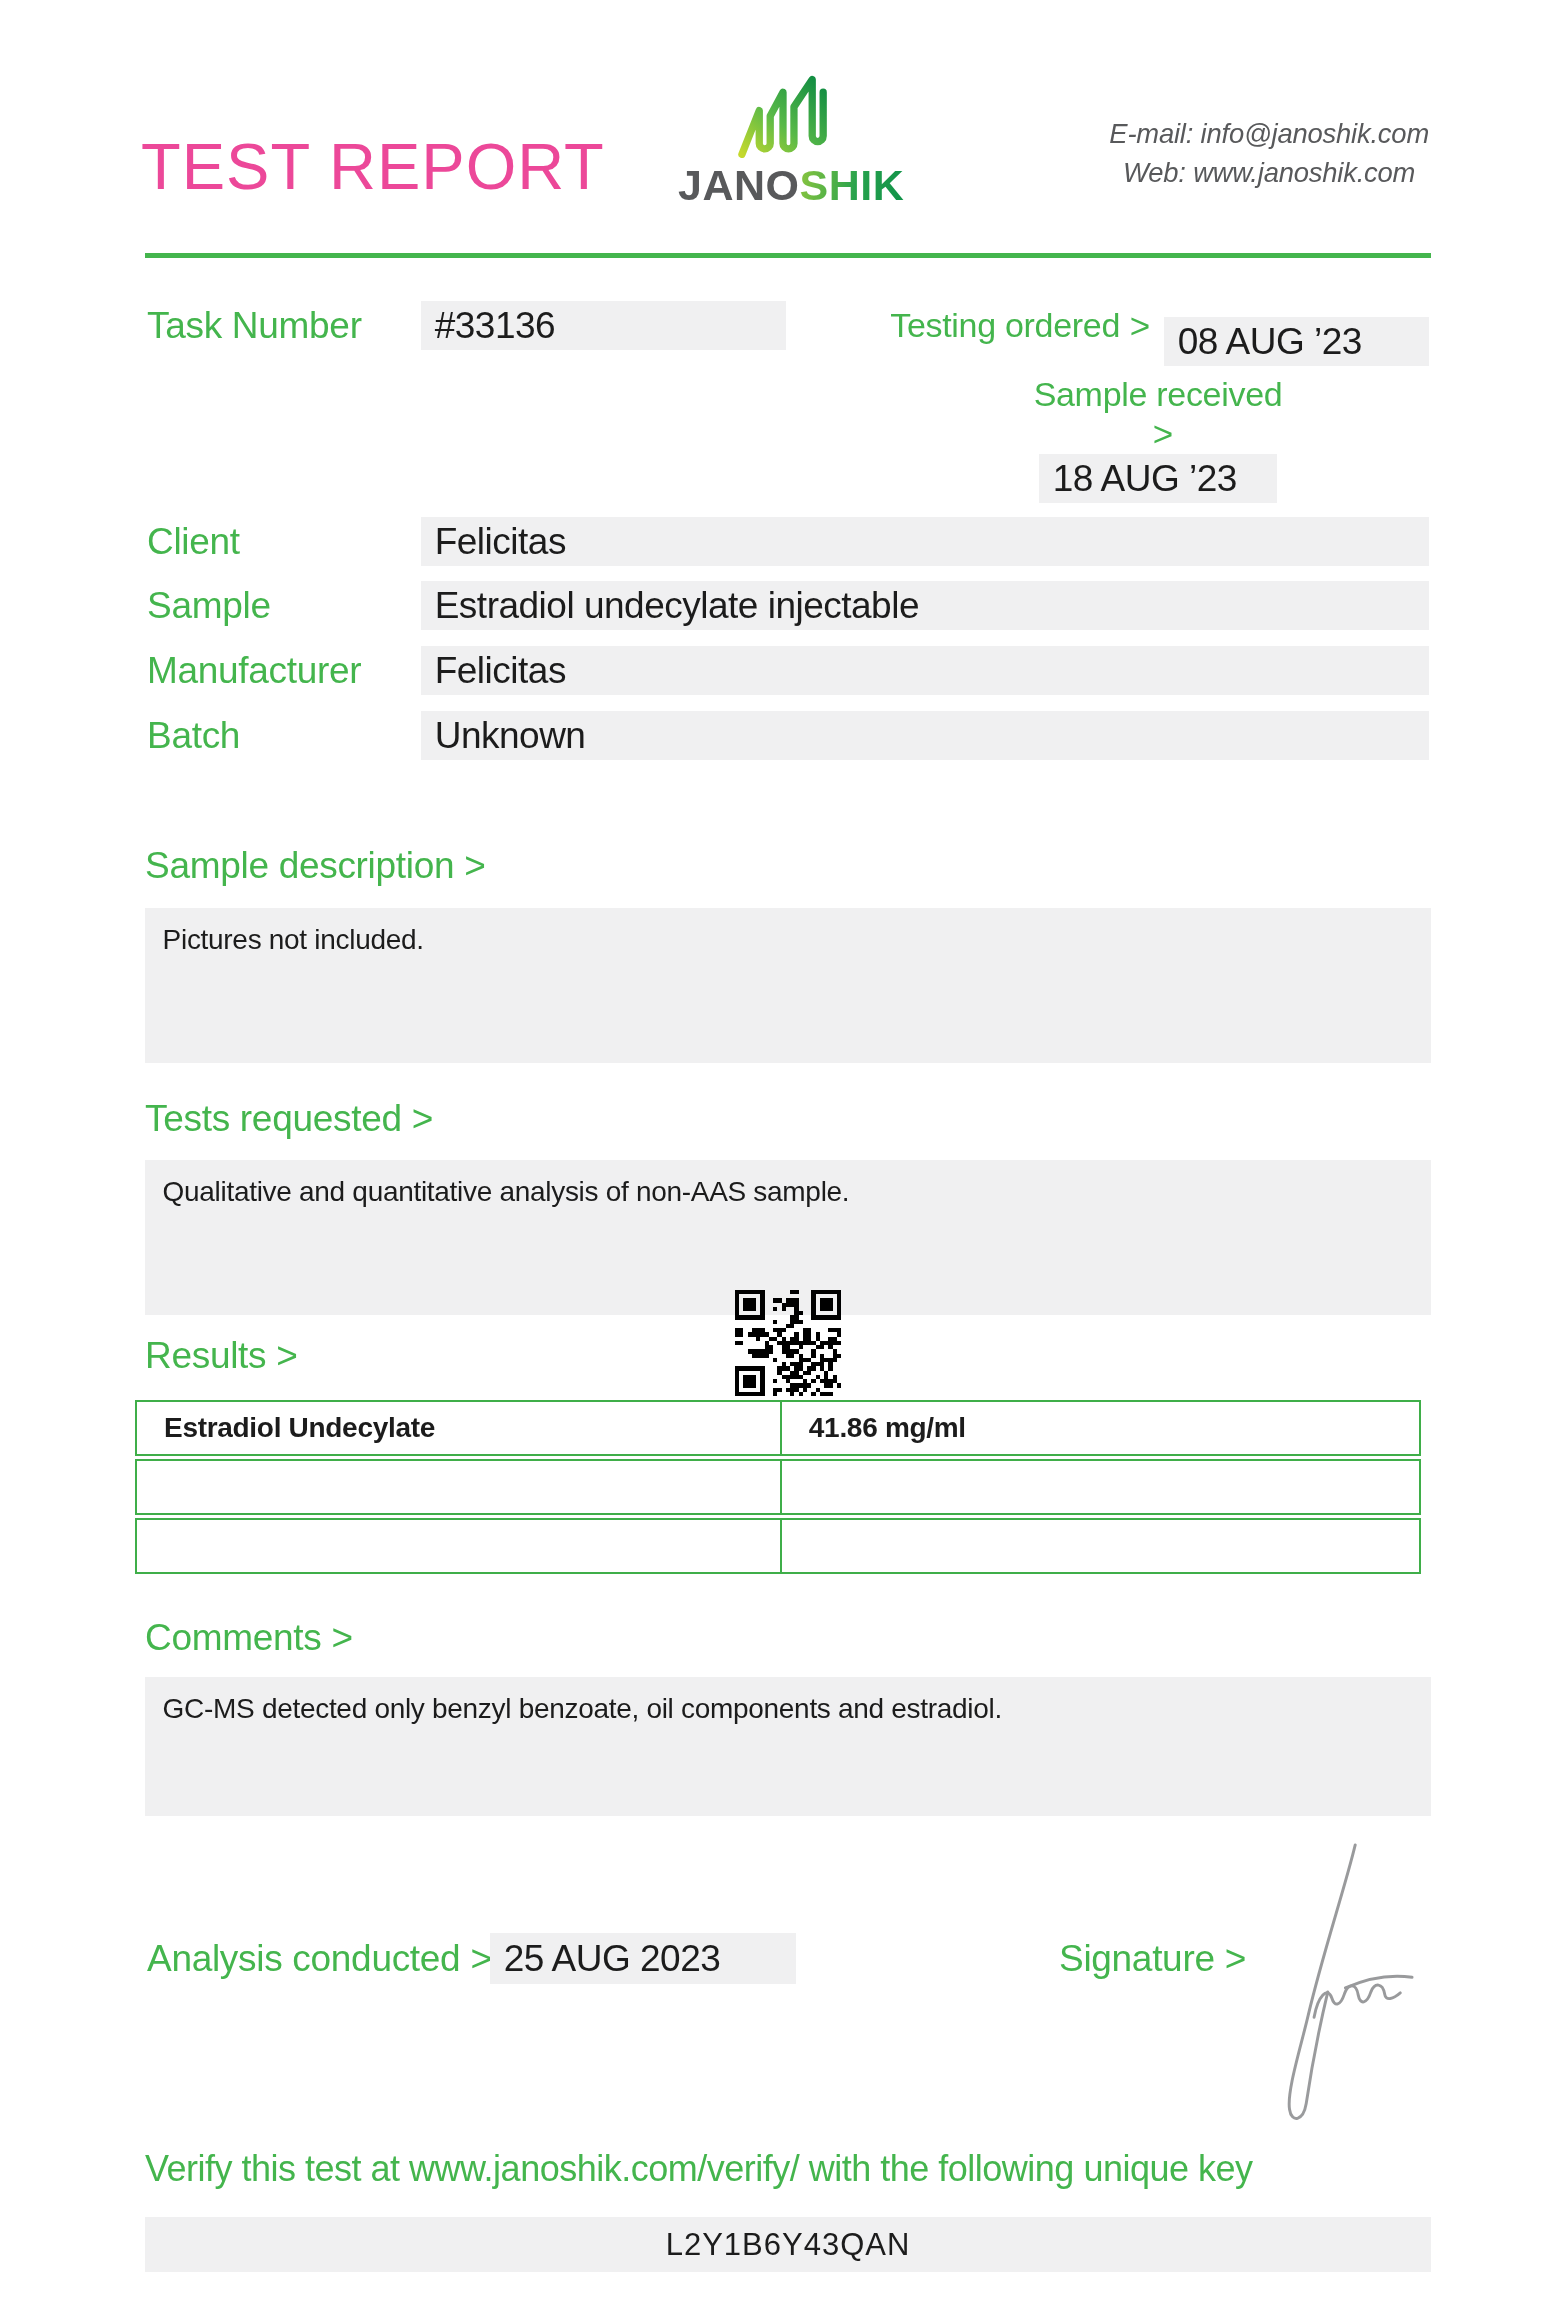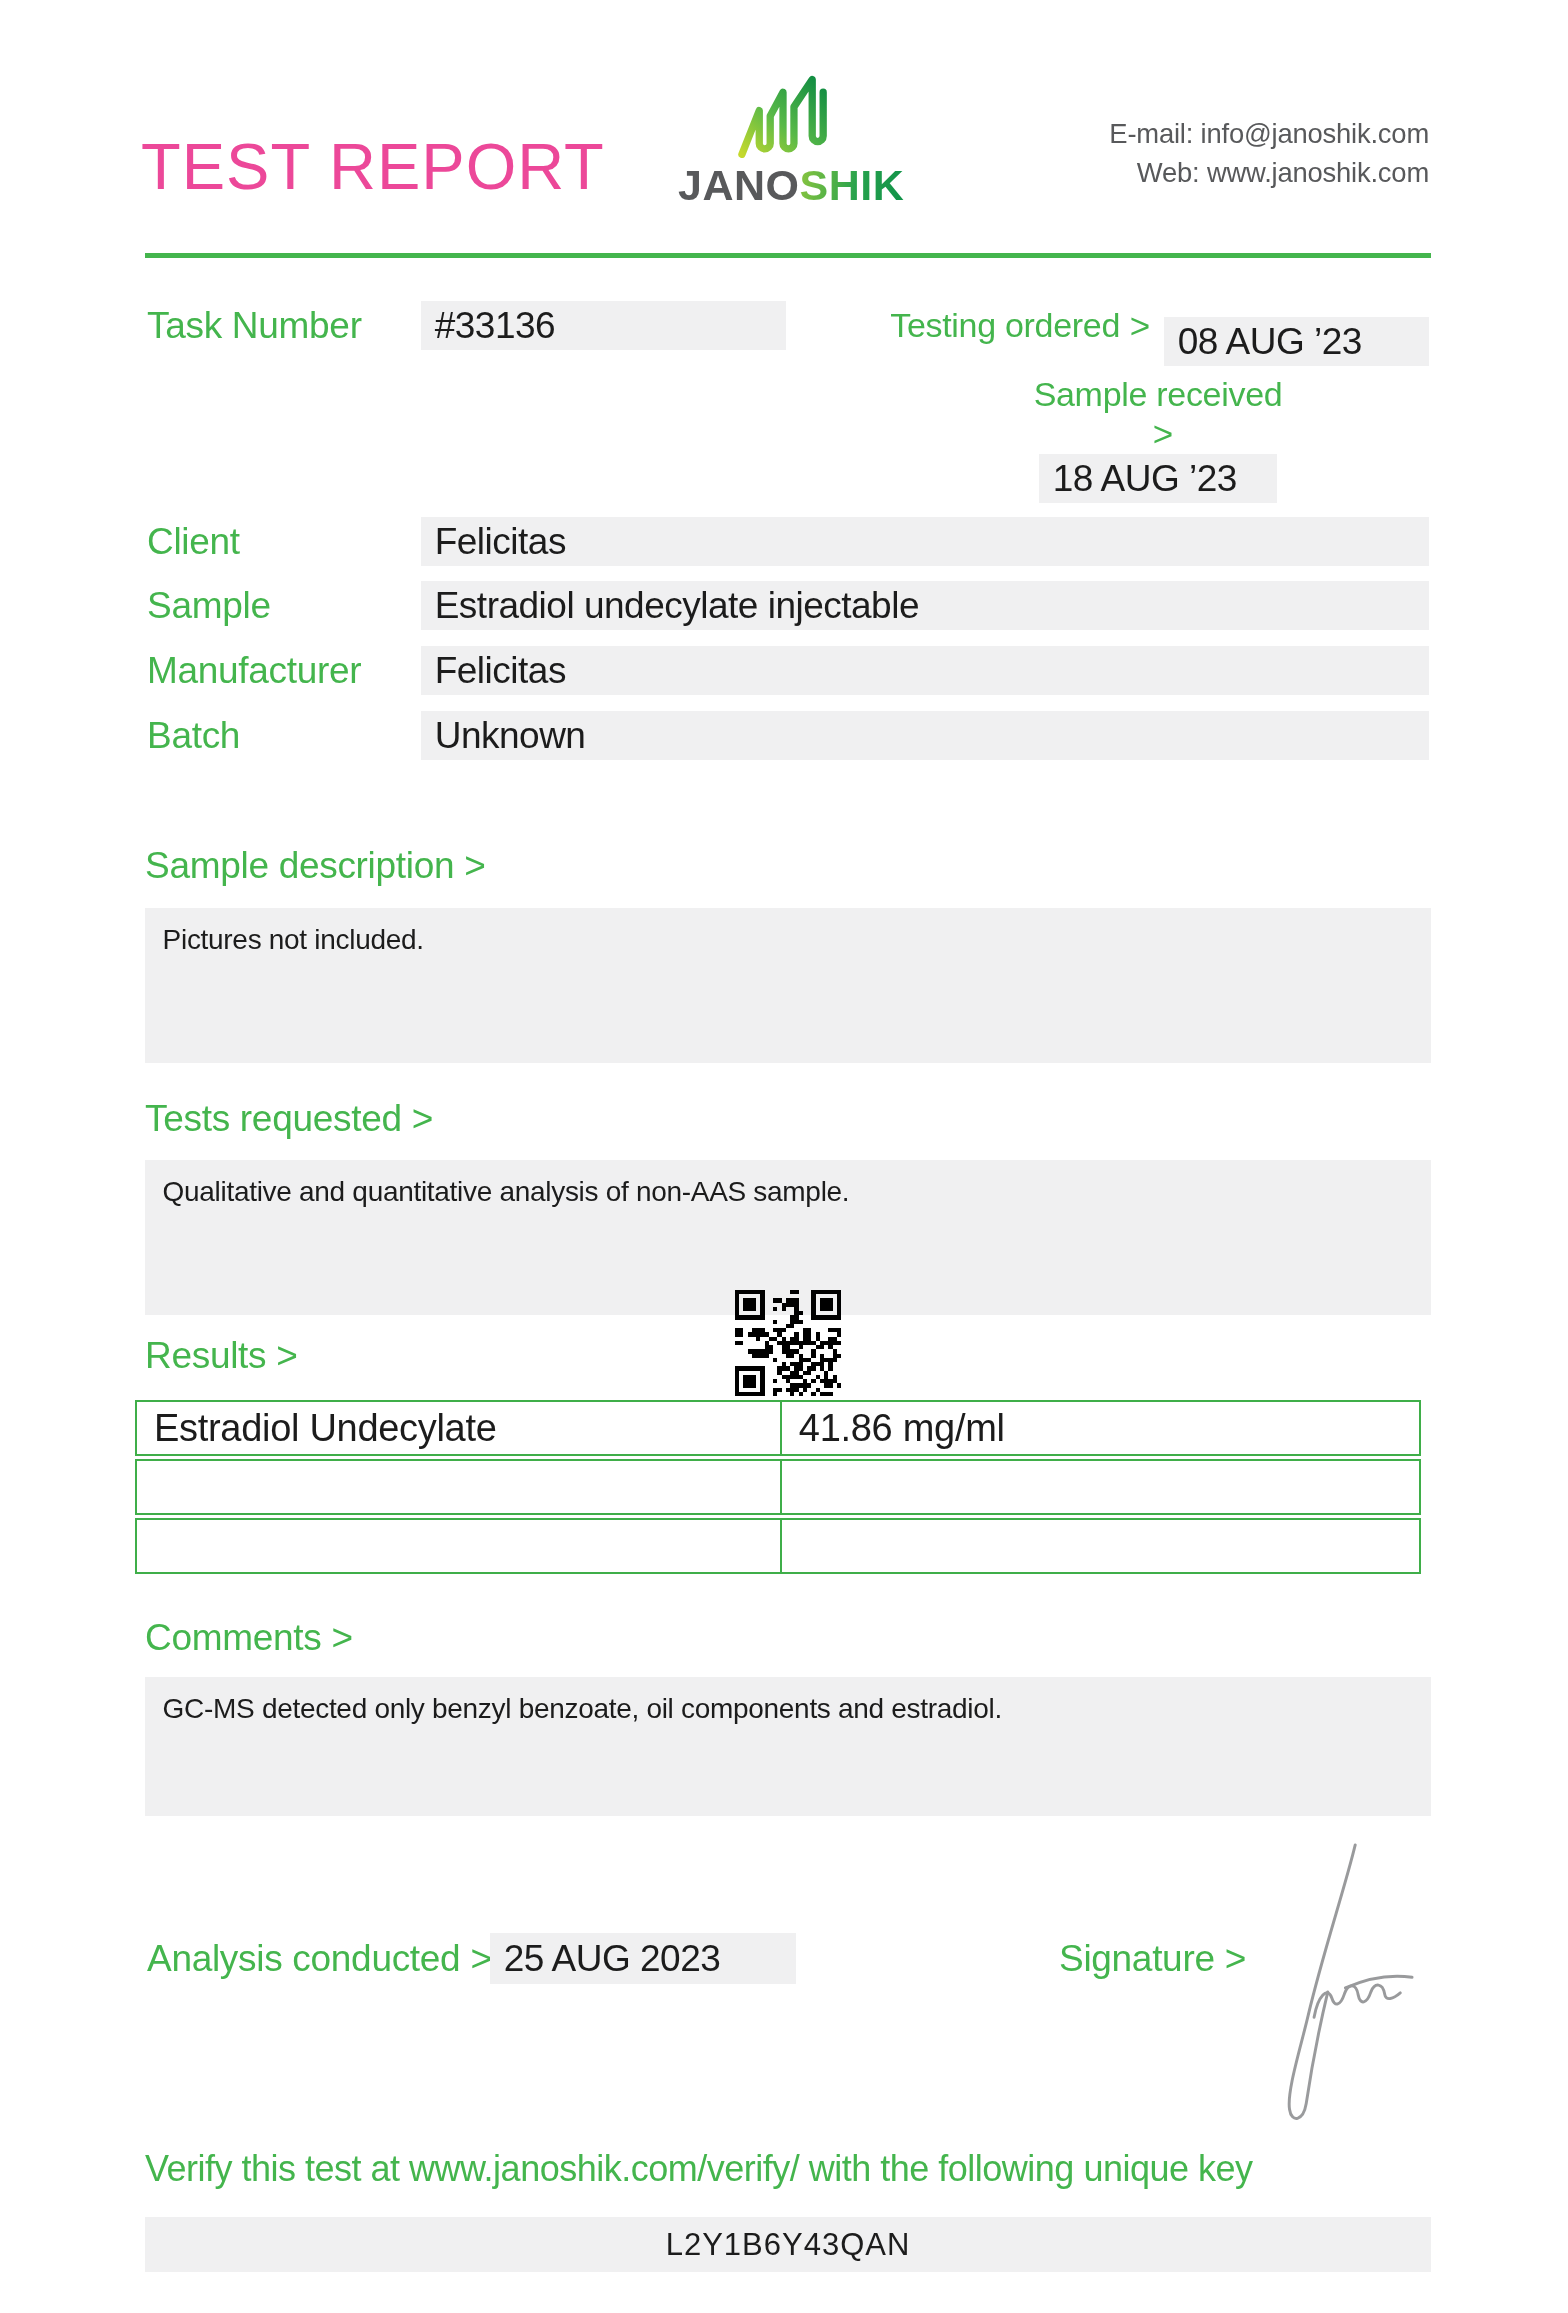--- a/index.html
+++ b/index.html
@@ -16,22 +16,23 @@
     left:678px;top:161px;width:223px;text-align:center;font-size:43px;font-weight:bold;
     letter-spacing:0.5px;white-space:nowrap;
   }
   .logo-text .jano{color:#58595b;}
   .logo-text .shik{
     background-image:linear-gradient(100deg,#8dc63f 0%,#27a24d 55%,#0f9148 100%);
     -webkit-background-clip:text;background-clip:text;
     -webkit-text-fill-color:transparent;color:#27a24d;
   }
   .contact{
-    right:139px;top:114px;text-align:right;font-size:27.4px;line-height:39px;color:#58595b;
+    right:139px;top:114px;text-align:center;font-size:27.4px;line-height:39px;color:#58595b;
     letter-spacing:-0.2px;
+    font-style:italic;
   }
   .rule{left:145px;top:253px;width:1286px;height:4.9px;background:#44b54d;}
   .glabel{color:#44b54d;font-size:37px;letter-spacing:-0.3px;white-space:nowrap;}
   .rowflex{display:flex;align-items:center;height:49px;}
   .vbox{
     background:#f0f0f1;height:49px;display:flex;align-items:center;
     padding:0 13.7px;box-sizing:border-box;font-size:37px;color:#1c1c1c;letter-spacing:-0.5px;
     white-space:nowrap;
   }
   .chev{color:#44b54d;font-size:35px;padding:0 0 0 9.8px;}
@@ -40,22 +41,22 @@
   .gbox{
     left:145px;width:1286px;background:#f0f0f1;box-sizing:border-box;
     padding:13.7px 17.6px;font-size:28px;line-height:1.3;color:#1c1c1c;letter-spacing:-0.3px;
   }
   .rtable{left:135px;top:1400px;width:1286px;}
   .rtable .trow{
     height:56px;margin-bottom:2.9px;border:2.9px solid #3fae49;box-sizing:border-box;
     display:flex;background:#ffffff;
   }
   .rtable .tcell{
-    display:flex;align-items:center;padding-left:17px;font-size:38px;letter-spacing:-0.3px;
-    box-sizing:border-box;overflow:hidden;white-space:nowrap;
+    display:flex;align-items:center;padding-left:27px;font-size:28px;letter-spacing:-0.3px;
+    box-sizing:border-box;overflow:hidden;white-space:nowrap;font-weight:bold;
   }
   .rtable .c1{width:50.3%;border-right:2.9px solid #3fae49;}
   .rtable .c2{flex:1;}
   .verify-line{
     left:145px;top:2148px;width:1286px;font-size:36px;color:#44b54d;
     letter-spacing:-0.5px;white-space:nowrap;
   }
   .key-box{
     left:145px;top:2217px;width:1286px;height:55px;background:#f0f0f1;
     display:flex;align-items:center;justify-content:center;font-size:31px;

